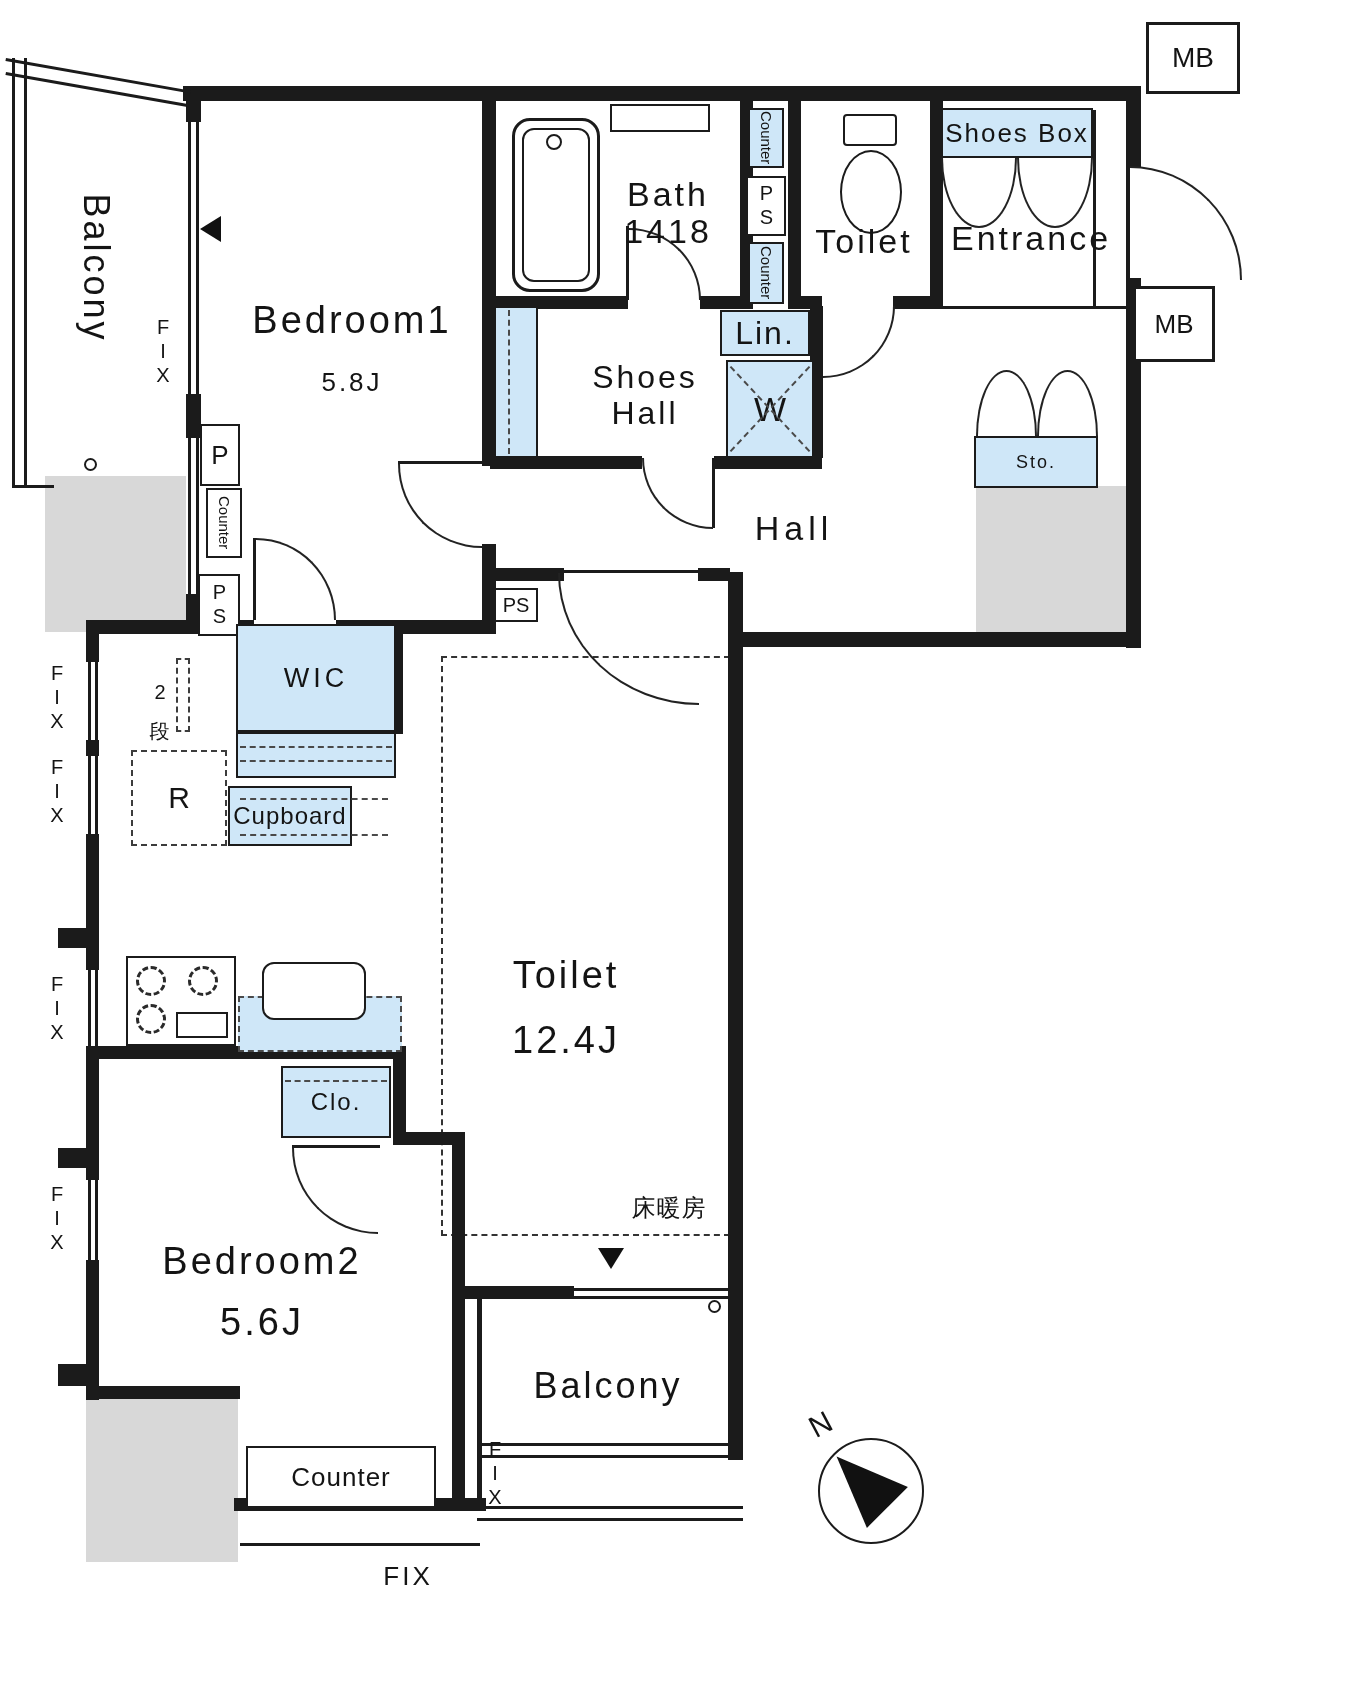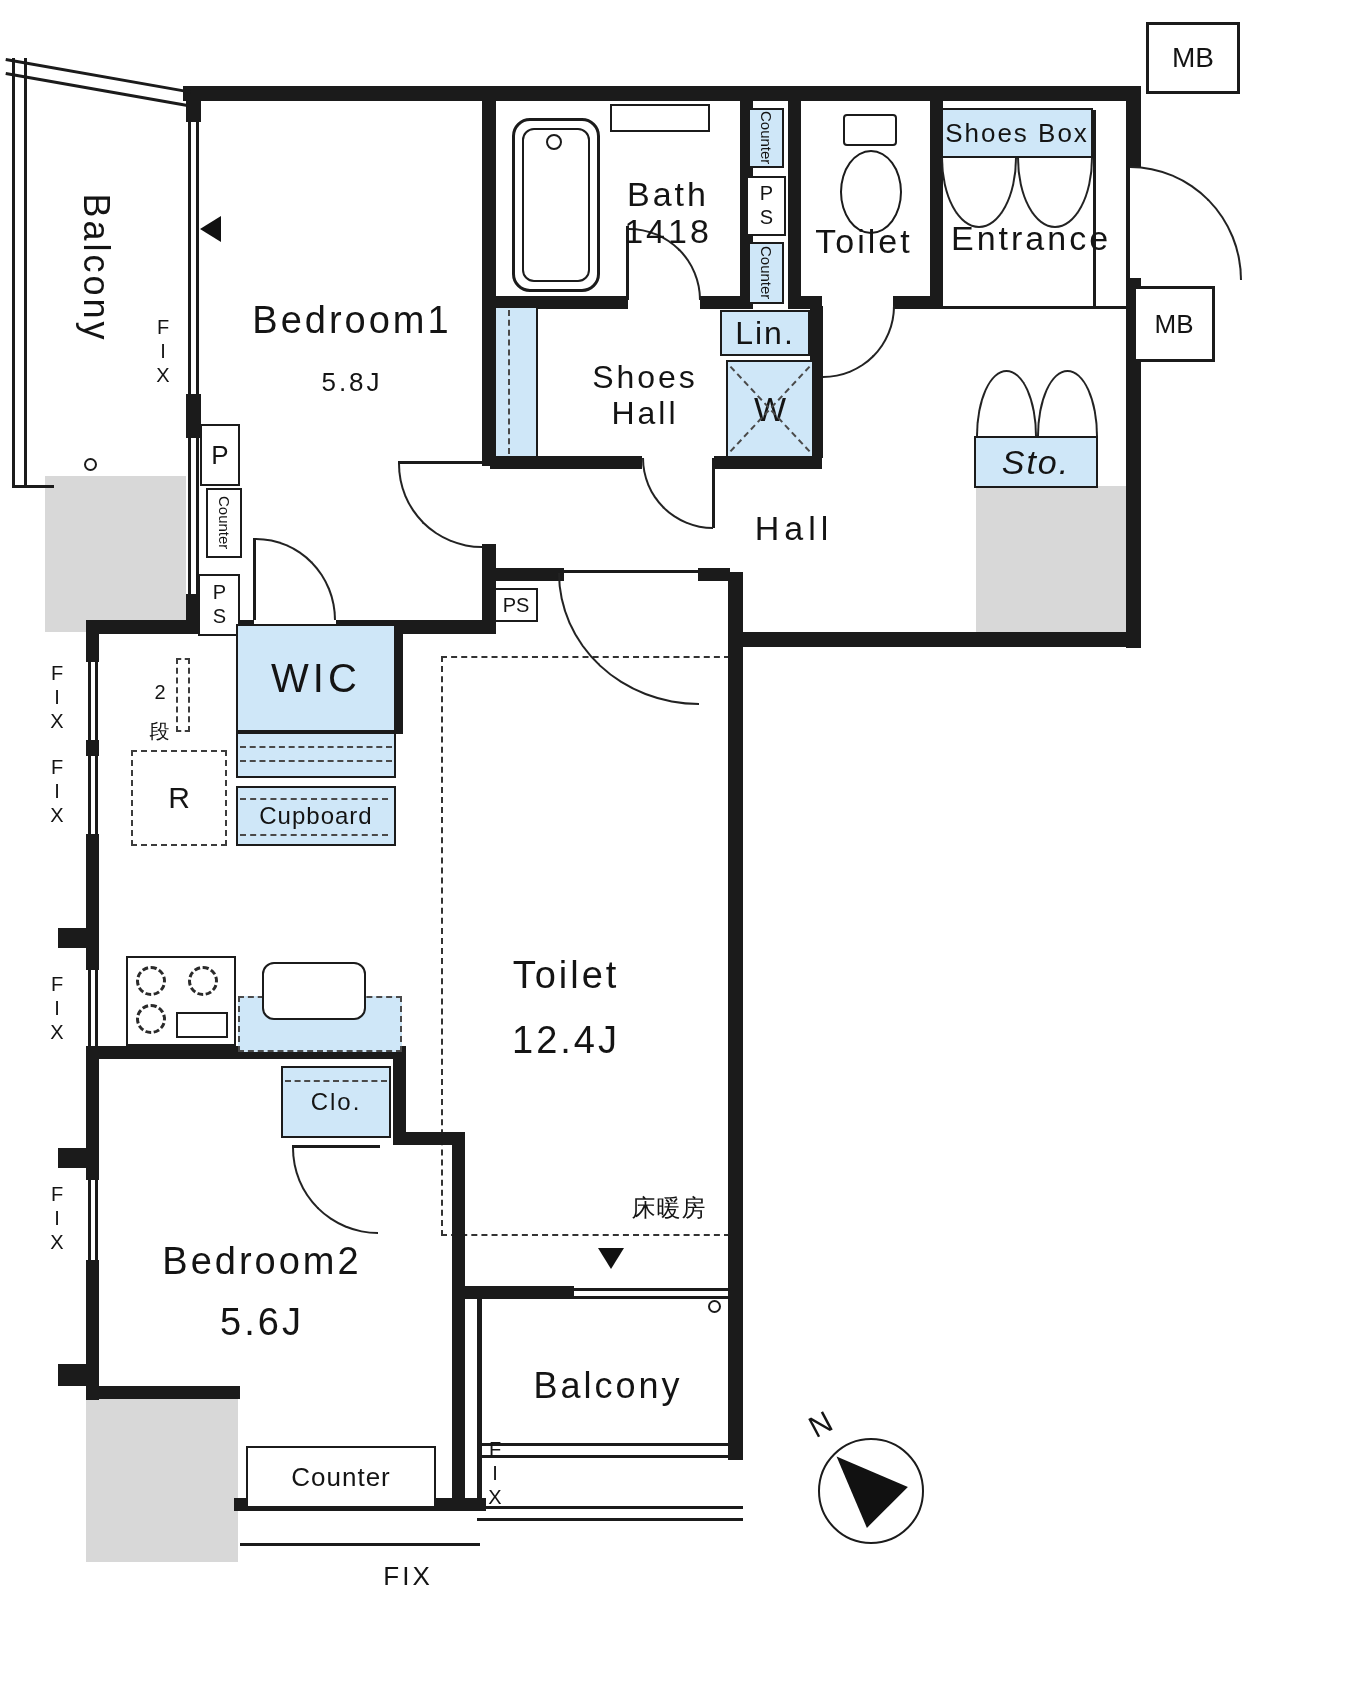--- a/index.html
+++ b/index.html
@@ -136,43 +136,43 @@
     </div>
   <div class="blue" style="left:720px;top:310px;width:90px;height:46px;">
     <span style="font-size:32px;letter-spacing:2px;">Lin.</span>
     </div>
   <div class="blue" style="left:726px;top:360px;width:88px;height:98px;">
     <span style="font-size:34px;">W</span>
     </div>
   <div class="dash-h" style="left:712px;top:408px;width:116px;transform:rotate(47deg);"></div>
   <div class="dash-h" style="left:712px;top:408px;width:116px;transform:rotate(-47deg);"></div>
   <div class="blue" style="left:974px;top:436px;width:124px;height:52px;">
-    <span style="font-size:34px;letter-spacing:2px;font-style:italic;">Sto.</span>
+    <span style="font-size:18px;letter-spacing:2px;">Sto.</span>
     </div>
   <div class="blue" style="left:494px;top:306px;width:44px;height:152px;"></div>
   <div class="dash-v" style="left:508px;top:310px;height:144px;"></div>
   <div class="wbox" style="left:200px;top:424px;width:40px;height:62px;">
     <span style="font-size:26px;">P</span>
     </div>
   <div class="wbox" style="left:206px;top:488px;width:36px;height:70px;">
     <span class="v" style="font-size:15px;">Counter</span>
     </div>
   <div class="wbox" style="left:198px;top:574px;width:42px;height:62px;">
     <span class="vu" style="font-size:20px;">PS</span>
     </div>
   <div class="wbox" style="left:494px;top:588px;width:44px;height:34px;">
     <span style="font-size:20px;">PS</span>
     </div>
   <div class="blue" style="left:236px;top:624px;width:160px;height:108px;">
-    <span style="font-size:40px;letter-spacing:4px;">WIC</span>
+    <span style="font-size:27px;letter-spacing:4px;">WIC</span>
     </div>
   <div class="blue" style="left:236px;top:732px;width:160px;height:46px;"></div>
   <div class="dash-h" style="left:240px;top:746px;width:152px;"></div>
   <div class="dash-h" style="left:240px;top:760px;width:152px;"></div>
-  <div class="blue" style="left:236px;top:786px;width:160px;height:60px;">
+  <div class="blue" style="left:228px;top:786px;width:124px;height:60px;">
     <span style="font-size:24px;letter-spacing:1px;">Cupboard</span>
     </div>
   <div class="dash-h" style="left:240px;top:798px;width:148px;"></div>
   <div class="dash-h" style="left:240px;top:834px;width:148px;"></div>
   <div class="bluedash" style="left:238px;top:996px;width:164px;height:56px;"></div>
   <div class="blue" style="left:281px;top:1066px;width:110px;height:72px;">
     <span style="font-size:24px;letter-spacing:2px;">Clo.</span>
     </div>
   <div class="dash-h" style="left:285px;top:1080px;width:102px;"></div>
   <div class="wbox" style="left:246px;top:1446px;width:190px;height:62px;">

